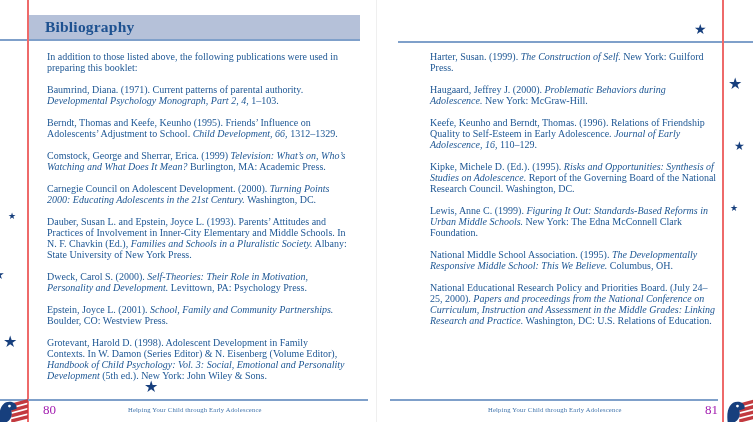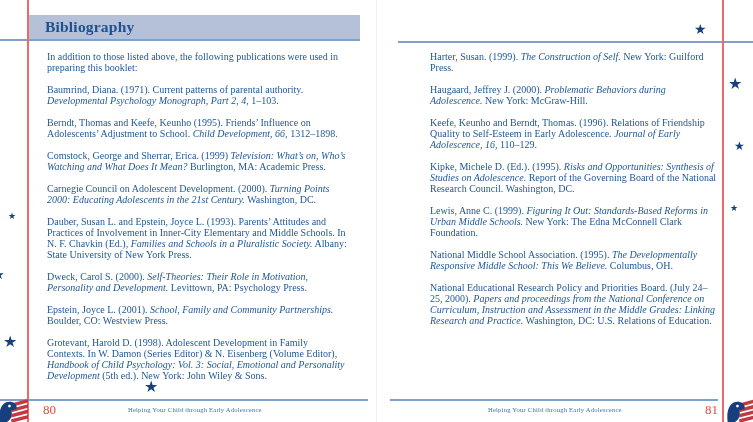--- a/index.html
+++ b/index.html
@@ -28,21 +28,21 @@
   #textcol-left{left:47px;top:51px;width:300px;}
   #textcol-right{left:53px;top:51px;width:289px;}
   .entry{margin:0 0 11px 0;}
   .entry em{font-style:italic;}
   .star{
     position:absolute;color:#173f7d;line-height:1;
     font-family:"DejaVu Sans",sans-serif;
   }
   .footer-rule{top:399px;}
   .pagenum{
-    position:absolute;top:402px;font-size:13px;color:#ef4444;
+    position:absolute;top:402px;font-size:13px;color:#a21caf;
     font-family:"Liberation Serif",serif;
   }
   .running-title{
     position:absolute;top:406px;font-size:6.6px;color:#3f73ab;
     letter-spacing:.2px;white-space:nowrap;
   }
   .logo{position:absolute;top:398px;width:30px;height:25px;}
 </style>
 </head>
 <body>
@@ -53,21 +53,21 @@
     <div class="header-band">
       <h1>Bibliography</h1>
     </div>
     <div class="hrule" style="left:0;top:39px;width:360px;"></div>
     <div class="redline" style="left:27px;"></div>
 
     <div class="textcol" id="textcol-left">
       <p class="entry">In addition to those listed above, the following publications were used in preparing this booklet:</p>
       <div>
           <p class="entry"><span>Baumrind, Diana. (1971). Current patterns of parental authority. </span><em>Developmental Psychology Monograph, Part 2, 4,</em><span> 1–103.</span></p>
-          <p class="entry"><span>Berndt, Thomas and Keefe, Keunho (1995). Friends’ Influence on Adolescents’ Adjustment to School. </span><em>Child Development, 66,</em><span> 1312–1898.</span></p>
+          <p class="entry"><span>Berndt, Thomas and Keefe, Keunho (1995). Friends’ Influence on Adolescents’ Adjustment to School. </span><em>Child Development, 66,</em><span> 1312–1329.</span></p>
           <p class="entry"><span>Comstock, George and Sherrar, Erica. (1999) </span><em>Television: What’s on, Who’s Watching and What Does It Mean?</em><span> Burlington, MA: Academic Press.</span></p>
           <p class="entry"><span>Carnegie Council on Adolescent Development. (2000). </span><em>Turning Points 2000: Educating Adolescents in the 21st Century.</em><span> Washington, DC.</span></p>
           <p class="entry"><span>Dauber, Susan L. and Epstein, Joyce L. (1993). Parents’ Attitudes and Practices of Involvement in Inner-City Elementary and Middle Schools. In N. F. Chavkin (Ed.), </span><em>Families and Schools in a Pluralistic Society.</em><span> Albany: State University of New York Press.</span></p>
           <p class="entry"><span>Dweck, Carol S. (2000). </span><em>Self-Theories: Their Role in Motivation, Personality and Development.</em><span> Levittown, PA: Psychology Press.</span></p>
           <p class="entry"><span>Epstein, Joyce L. (2001). </span><em>School, Family and Community Partnerships.</em><span> Boulder, CO: Westview Press.</span></p>
           <p class="entry"><span>Grotevant, Harold D. (1998). Adolescent Development in Family Contexts. In W. Damon (Series Editor) &amp; N. Eisenberg (Volume Editor), </span><em>Handbook of Child Psychology: Vol. 3: Social, Emotional and Personality Development</em><span> (5th ed.). New York: John Wiley &amp; Sons.</span></p>
         </div>
     </div>
 
     <span class="star" style="left:8px;top:212px;font-size:9px;">★</span>

